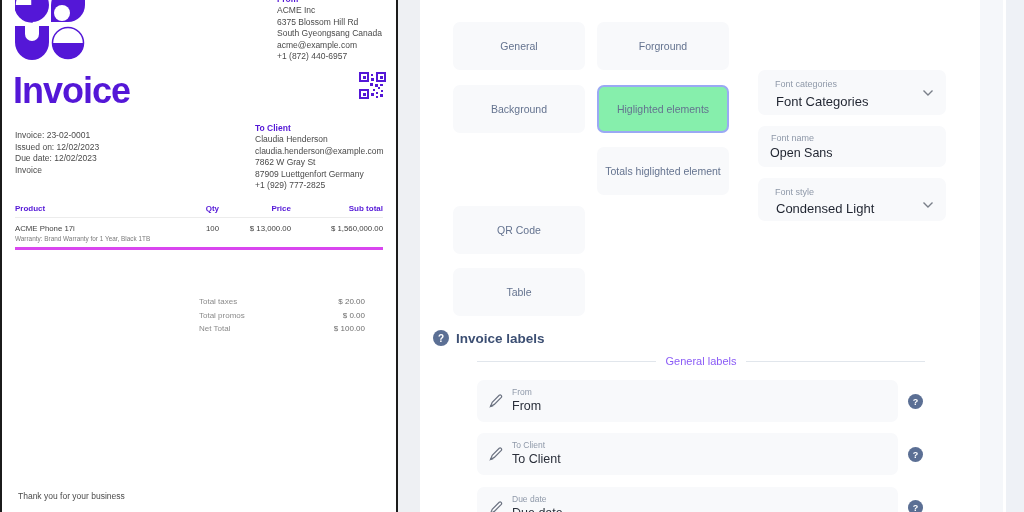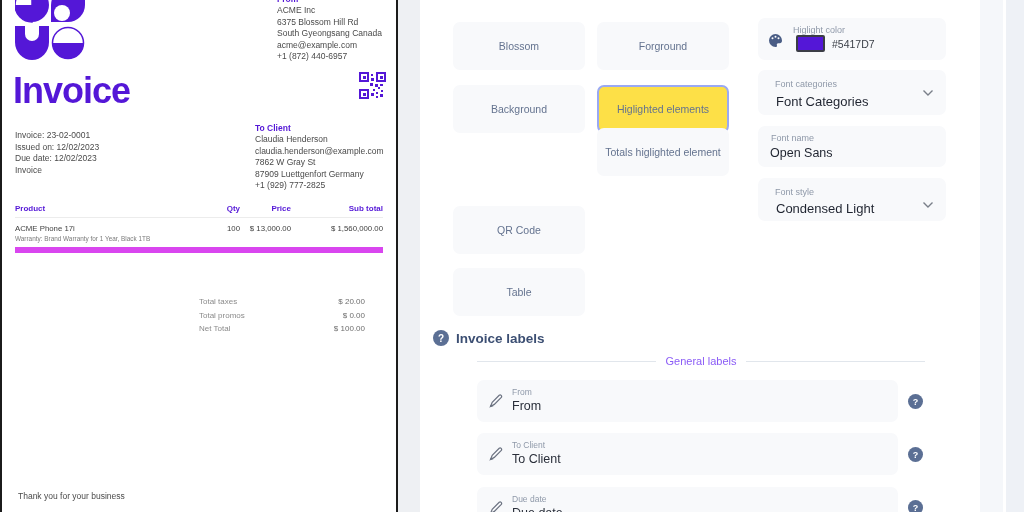--- a/index.html
+++ b/index.html
@@ -19,43 +19,43 @@
   .big-title { position:absolute; left:11px; top:72px; font-size:36px; line-height:38px;
                font-weight:800; color:#5417D7; letter-spacing:-1px; }
   .meta-block { position:absolute; left:13px; top:130px; font-size:8.5px;
                 line-height:11.7px; color:#4a4a4a; }
   .to-block { position:absolute; left:253px; top:123px; font-size:8.5px;
               line-height:11.4px; color:#4a4a4a; }
   .ptable { position:absolute; left:13px; top:201px; width:368px; }
   .t-head { display:flex; color:#5417D7; font-weight:bold; font-size:8px;
             padding:3px 0 4px; border-bottom:1px solid #ececec; }
   .t-row { display:flex; align-items:flex-start; padding:6px 0 5px;
-           border-bottom:6px solid #d946ef; color:#3f3f3f; font-size:7.8px; }
+           border-bottom:3px solid #d946ef; color:#3f3f3f; font-size:7.8px; }
   .col-p { flex:1; text-align:left; }
   .col-q { width:38px; text-align:right; }
-  .col-pr { width:51px; text-align:right; }
+  .col-pr { width:72px; text-align:right; }
   .col-s { width:92px; text-align:right; }
   .note { font-size:6.4px; color:#7b7b7b; margin-top:2px; }
   .totals { position:absolute; left:197px; top:297px; width:166px; }
   .tot-row { display:flex; justify-content:space-between; font-size:8px; margin-bottom:4.5px; }
   .tot-label { color:#8b8b8b; } .tot-val { color:#6e6e6e; }
   .grand { display:flex; justify-content:space-between; color:#5417D7;
            font-weight:bold; font-size:13.5px; margin-top:3px; }
   .inv-footer { position:absolute; left:16px; top:491px; font-size:8.5px; color:#4a4a4a; }
 
   
   .gutter { position:absolute; left:398px; top:0; width:22px; height:512px; background:#eef0f3; }
   .strip-a { position:absolute; left:980px; top:0; width:23px; height:512px; background:#f5f7fa; }
   .strip-b { position:absolute; left:1006px; top:0; width:18px; height:512px; background:#eef1f6; }
 
   
   .ebtn { position:absolute; width:132px; height:48px; border-radius:7px; background:#f8f9fb;
           color:#64738f; font-size:10.5px; display:flex; align-items:center;
           justify-content:center; text-align:center; cursor:pointer; padding:0 6px; }
-  .ebtn.sel { background:#fde047; border:2px solid #9aa9f4; }
+  .ebtn.sel { background:#86efac; border:2px solid #9aa9f4; }
 
   .rcard { position:absolute; left:758px; width:188px; background:#f8f9fb; border-radius:7px; }
   .sm  { position:absolute; font-size:9px; color:#8f99a9; white-space:nowrap; }
   .val { position:absolute; font-size:13px; color:#1f2430; white-space:nowrap; }
   .swatch { position:absolute; left:38px; top:17px; width:29px; height:17px;
             background:#5417D7; border:2px solid #3b3d46; border-radius:2px; cursor:pointer; }
   .hex { position:absolute; left:74px; top:20px; font-size:10.5px; color:#3a3f47; }
   .chev { position:absolute; left:164px; }
 
   .il-help, .fhelp { position:absolute; width:16px; height:16px; border-radius:50%;
@@ -178,52 +178,41 @@
         <span class="tot-val">$ 100.00</span>
       </div>
     </div>
 
     <div class="inv-footer">Thank you for your business</div>
   </div>
 
   <div class="gutter"></div>
 
   <div class="ebtn" style="left:453px;top:22px">
-      <span>Blossom</span>
+      <span>General</span>
     </div>
   <div class="ebtn" style="left:597px;top:22px">
       <span>Forground</span>
     </div>
   <div class="ebtn" style="left:453px;top:85px">
       <span>Background</span>
     </div>
   <div class="ebtn sel" style="left:597px;top:85px">
       <span>Higlighted elements</span>
     </div>
-  <div class="ebtn" style="left:597px;top:128px">
+  <div class="ebtn" style="left:597px;top:147px">
       <span>Totals higlighted element</span>
     </div>
   <div class="ebtn" style="left:453px;top:206px">
       <span>QR Code</span>
     </div>
   <div class="ebtn" style="left:453px;top:268px">
       <span>Table</span>
     </div>
 
-  <div class="rcard" style="top:18px;height:42px">
-    <svg class="pen" style="position:absolute;left:10px;top:15px" width="15" height="15" viewBox="0 0 15 15">
-      <path d="M7.5 1 a6.5 6.5 0 1 0 0 13 c1.2 0 1.8 -0.8 1.4 -1.8 c-0.4 -1 0.2 -2 1.3 -2 h1.6 c1.3 0 2.2 -1 2.2 -2.7 A6.5 6.5 0 0 0 7.5 1 z" fill="#4a5d85"></path>
-      <circle cx="4.5" cy="5.2" r="1" fill="#fff"></circle>
-        <circle cx="7.5" cy="3.8" r="1" fill="#fff"></circle>
-        <circle cx="10.5" cy="5.2" r="1" fill="#fff"></circle>
-    </svg>
-    <div class="sm" style="left:35px;top:7px">Higlight color</div>
-    <div class="swatch"></div>
-    <div class="hex">#5417D7</div>
-  </div>
 
   <div class="rcard" style="top:70px;height:45px">
     <div class="sm" style="left:17px;top:9px">Font categories</div>
     <div class="val" style="left:18px;top:24px">Font Categories</div>
     <svg class="chev" style="top:19px" width="12" height="8" viewBox="0 0 12 8">
       <polyline points="1.5,1.5 6,6 10.5,1.5" fill="none" stroke="#7a7f89" stroke-width="1.4"></polyline>
     </svg>
   </div>
 
   <div class="rcard" style="top:126px;height:41px">

